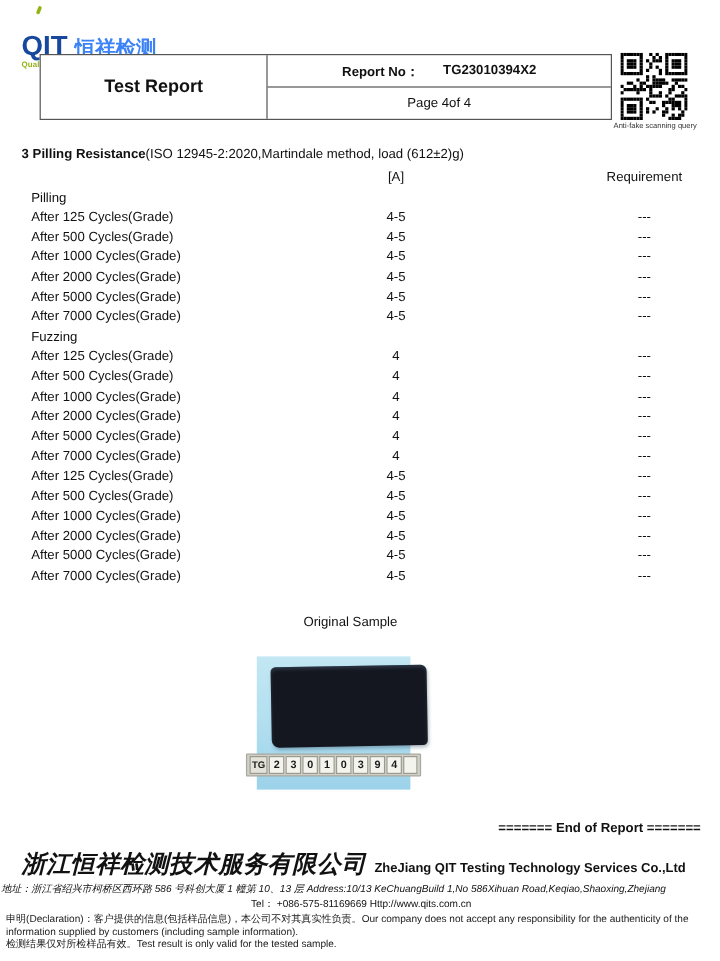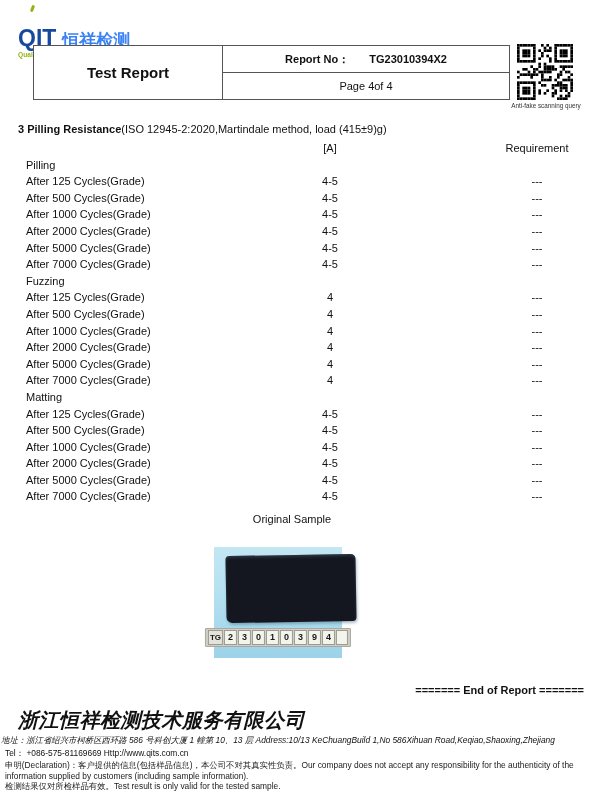--- a/index.html
+++ b/index.html
@@ -58,21 +58,21 @@
 
   
   .end-line{position:absolute;left:0;top:684px;width:584px;text-align:right;font-size:11px;font-weight:bold;}
 
   
   .f-company{position:absolute;left:18px;top:707px;display:flex;align-items:baseline;gap:7px;white-space:nowrap;}
   .f-company-cn{font-family:"DejaVu Serif","Liberation Serif",serif;font-style:italic;font-weight:bold;
                 font-size:20px;letter-spacing:0.5px;}
   .f-company-en{font-size:10.8px;font-weight:bold;}
   .f-address{position:absolute;left:1px;top:735px;width:592px;font-size:8.4px;white-space:nowrap;font-style:italic;}
-  .f-tel{position:absolute;left:5px;top:748px;width:592px;font-size:8.4px;}
+  .f-tel{position:absolute;left:5px;top:748px;width:592px;font-size:8.4px;text-align:center;}
   .f-decl{position:absolute;left:5px;top:760px;width:593px;font-size:8.4px;line-height:10.6px;color:#1a1a1a;}
 </style>
 </head>
 <body>
 
 <div id="page">
 
   <div class="logo">
     <div class="logo-line">
       <span class="logo-qit" style="color: rgb(23, 72, 158); margin-top: 20px;">QIT</span>
@@ -303,21 +303,21 @@
         <rect x="15.71" y="41.90" width="2.62" height="2.62" fill="#000"></rect>
         <rect x="15.71" y="44.52" width="2.62" height="2.62" fill="#000"></rect>
         <rect x="15.71" y="47.14" width="2.62" height="2.62" fill="#000"></rect>
         <rect x="15.71" y="49.76" width="2.62" height="2.62" fill="#000"></rect>
         <rect x="15.71" y="52.38" width="2.62" height="2.62" fill="#000"></rect>
       </svg>
   </div>
   <div class="qr-caption">Anti-fake scanning query</div>
 
   <div class="sec-title">
-    <b>3 Pilling Resistance</b><span>(ISO 12945-2:2020,Martindale method, load (415±9)g)</span>
+    <b>3 Pilling Resistance</b><span>(ISO 12945-2:2020,Martindale method, load (612±2)g)</span>
   </div>
 
   <div class="results">
     <div class="rrow">
       <div class="c-label"></div>
       <div class="c-val">[A]</div>
       <div></div>
       <div class="c-req">Requirement</div>
     </div>
     <div>
@@ -391,23 +391,20 @@
           <div class="c-label">After 5000 Cycles(Grade)</div>
           <div class="c-val">4</div>
           <div></div>
           <div class="c-req">---</div>
         </div>
         <div class="rrow">
           <div class="c-label">After 7000 Cycles(Grade)</div>
           <div class="c-val">4</div>
           <div></div>
           <div class="c-req">---</div>
-        </div>
-        <div class="rrow">
-          <div class="c-label">Matting</div>
         </div>
         <div class="rrow">
           <div class="c-label">After 125 Cycles(Grade)</div>
           <div class="c-val">4-5</div>
           <div></div>
           <div class="c-req">---</div>
         </div>
         <div class="rrow">
           <div class="c-label">After 500 Cycles(Grade)</div>
           <div class="c-val">4-5</div>
@@ -455,20 +452,21 @@
         <div class="plate-cell">9</div>
         <div class="plate-cell">4</div>
         <div class="plate-cell empty"></div>
       </div>
   </div>
 
   <div class="end-line">======= End of Report =======</div>
 
   <div class="f-company">
     <span class="f-company-cn">浙江恒祥检测技术服务有限公司</span>
+    <span class="f-company-en">ZheJiang QIT Testing Technology Services Co.,Ltd</span>
   </div>
   <div class="f-address">地址：浙江省绍兴市柯桥区西环路 586 号科创大厦 1 幢第 10、13 层 Address:10/13 KeChuangBuild 1,No 586Xihuan Road,Keqiao,Shaoxing,Zhejiang</div>
   <div class="f-tel">Tel：  +086-575-81169669    Http://www.qits.com.cn</div>
   <div class="f-decl">
       <div>申明(Declaration)：客户提供的信息(包括样品信息)，本公司不对其真实性负责。Our company does not accept any responsibility for the authenticity of the information supplied by customers (including sample information).</div>
       <div>检测结果仅对所检样品有效。Test result is only valid for the tested sample.</div>
     </div>
 
 </div>
 

